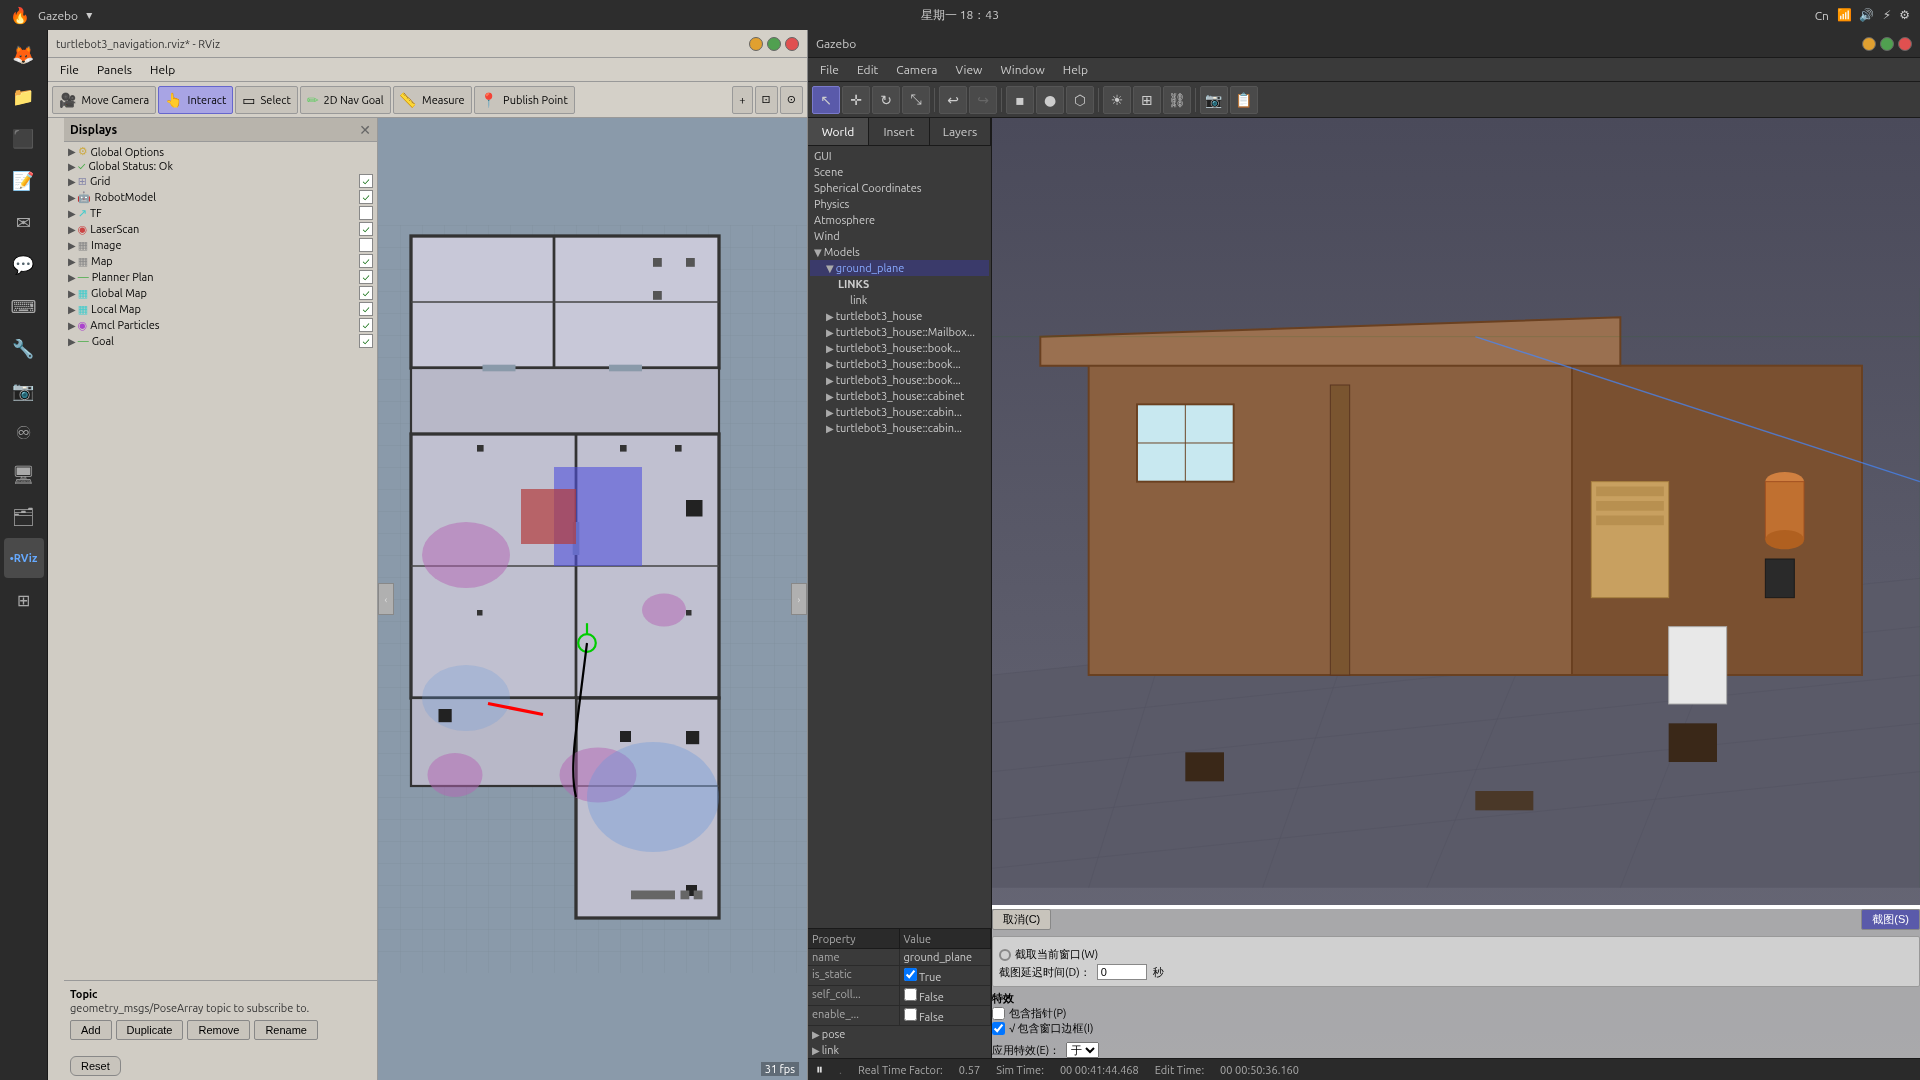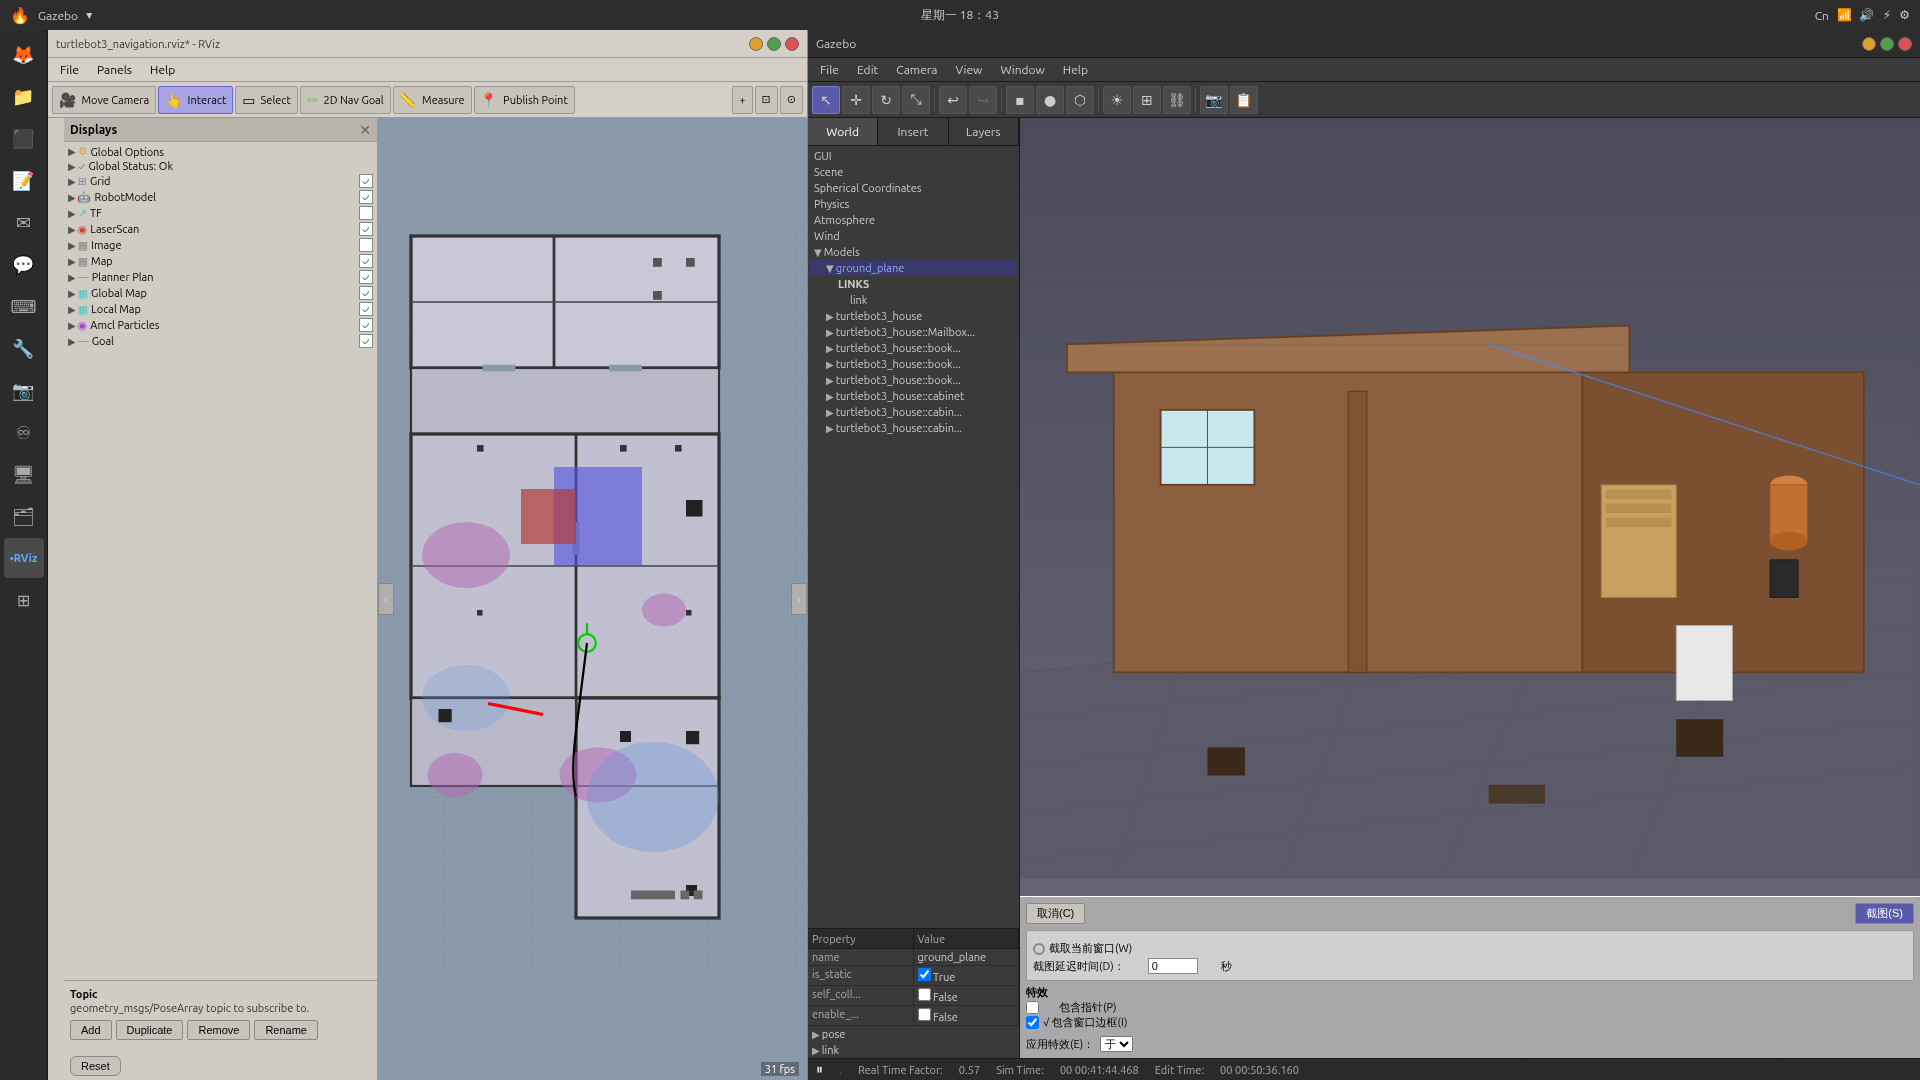--- a/index.html
+++ b/index.html
@@ -65,21 +65,21 @@
     .gazebo-titlebar { height: 28px; background: #2d2d2d; display: flex; align-items: center; justify-content: space-between; padding: 0 8px; border-bottom: 1px solid #1a1a1a; color: #ccc; }
     .gazebo-menubar { height: 24px; background: #3a3a3a; display: flex; align-items: center; padding: 0 4px; gap: 2px; border-bottom: 1px solid #1a1a1a; }
     .gazebo-menu-item { padding: 2px 8px; color: #ccc; cursor: pointer; font-size: 12px; }
     .gazebo-toolbar { height: 36px; background: #3a3a3a; display: flex; align-items: center; padding: 0 4px; gap: 2px; border-bottom: 1px solid #1a1a1a; }
     .gz-tool-btn { width: 28px; height: 28px; display: flex; align-items: center; justify-content: center; background: #4a4a4a; border: 1px solid #555; border-radius: 2px; cursor: pointer; color: #ccc; font-size: 14px; }
     .gz-tool-btn.active { background: #5a5aaa; border-color: #7a7acc; }
     .gz-separator { width: 1px; height: 24px; background: #555; margin: 0 2px; }
 
     
     .gazebo-content { flex: 1; display: flex; }
-    .gazebo-world-panel { width: 212px; background: #3a3a3a; border-right: 1px solid #1a1a1a; display: flex; flex-direction: column; }
+    .gazebo-world-panel { width: 184px; background: #3a3a3a; border-right: 1px solid #1a1a1a; display: flex; flex-direction: column; }
     .world-tabs { height: 28px; display: flex; border-bottom: 1px solid #1a1a1a; }
     .world-tab { flex: 1; display: flex; align-items: center; justify-content: center; cursor: pointer; font-size: 12px; color: #ccc; border-right: 1px solid #1a1a1a; }
     .world-tab.active { background: #4a4a4a; color: #fff; }
     .world-tree { flex: 1; overflow-y: auto; padding: 2px; }
     .world-item { display: flex; align-items: center; padding: 2px 4px; cursor: pointer; color: #ccc; font-size: 11px; }
     .world-item.selected { background: #3a3a6a; color: #aaf; }
     .world-item .tree-arrow { color: #aaa; }
     .world-item-indent { margin-left: 12px; display: flex; align-items: center; }
     .world-item-indent2 { margin-left: 24px; }
     .world-item-indent3 { margin-left: 36px; }
@@ -92,21 +92,21 @@
     .prop-cell { flex: 1; padding: 2px 4px; font-size: 11px; color: #ccc; border-right: 1px solid #2a2a2a; }
     .prop-cell.key { color: #aaa; }
     .prop-cell input[type=checkbox] { margin: 0; }
     .prop-expand { display: flex; align-items: center; padding: 2px 4px; font-size: 11px; color: #ccc; }
     .prop-expand .tree-arrow { color: #aaa; }
 
     
     .gazebo-3d { flex: 1; background: #5a5a6a; position: relative; overflow: hidden; }
 
     
-    .gz-overlay { position: absolute; bottom: 0; left: 0; right: 0; background: rgba(180,180,180,0.85); border-top: 1px solid #ffffff; padding: 6px; }
+    .gz-overlay { position: absolute; bottom: 0; left: 0; right: 0; background: rgba(180,180,180,0.85); border-top: 4px solid #ffffff; }
     .gz-overlay-btn { padding: 2px 10px; background: #c8c4bc; border: 1px solid #888; border-radius: 2px; cursor: pointer; font-size: 11px; color: #000; }
     .gz-overlay-radio { display: flex; align-items: center; gap: 3px; font-size: 11px; color: #000; }
     .gz-overlay-label { font-size: 11px; color: #000; font-weight: bold; }
     .gz-overlay-input { width: 50px; padding: 1px 3px; font-size: 11px; border: 1px solid #888; }
     .gz-status-bar { height: 22px; background: #2a2a2a; display: flex; align-items: center; padding: 0 8px; gap: 16px; border-top: 1px solid #1a1a1a; }
     .gz-status-item { font-size: 11px; color: #aaa; }
 
     
     .color-green { color: #4a4; }
     .color-red { color: #c44; }
@@ -652,30 +652,30 @@
           <div style="display:flex; justify-content:space-between; align-items:center; margin-bottom:6px;">
             <button class="gz-overlay-btn">取消(C)</button>
             <button class="gz-overlay-btn" style="background:#5a5aaa; color:#fff;">截图(S)</button>
           </div>
           <div style="background:#d0d0d0; padding:6px; border:1px solid #999; border-radius:2px;">
             <div style="margin-top:4px;">
               <div style="display:flex; align-items:center; gap:4px; margin-bottom:2px;">
                 <span style="width:12px; height:12px; border-radius:50%; border:2px solid #888; display:inline-block;"></span>
                 <span class="gz-overlay-radio">截取当前窗口(W)</span>
               </div>
-              <div style="display:flex; align-items:center; gap:23px;">
+              <div style="display:flex; align-items:center; gap:6px;">
                 <span class="gz-overlay-radio">截图延迟时间(D)：</span>
                 <input type="number" class="gz-overlay-input" value="0" style="">
                 <span class="gz-overlay-radio">秒</span>
               </div>
             </div>
           </div>
           <div style="margin-top:4px;">
             <div class="gz-overlay-label">特效</div>
-            <div style="display:flex; align-items:center; gap:20px;">
+            <div style="display:flex; align-items:center; gap:4px;">
               <input type="checkbox" style="">
               <span class="gz-overlay-radio">包含指针(P)</span>
             </div>
             <div style="display:flex; align-items:center; gap:4px;">
               <input type="checkbox" checked="" style="">
               <span class="gz-overlay-radio">√ 包含窗口边框(I)</span>
             </div>
             <div style="display:flex; align-items:center; gap:6px; margin-top:6px;">
               <span class="gz-overlay-radio">应用特效(E)：</span>
               <select style="font-size:11px;">

